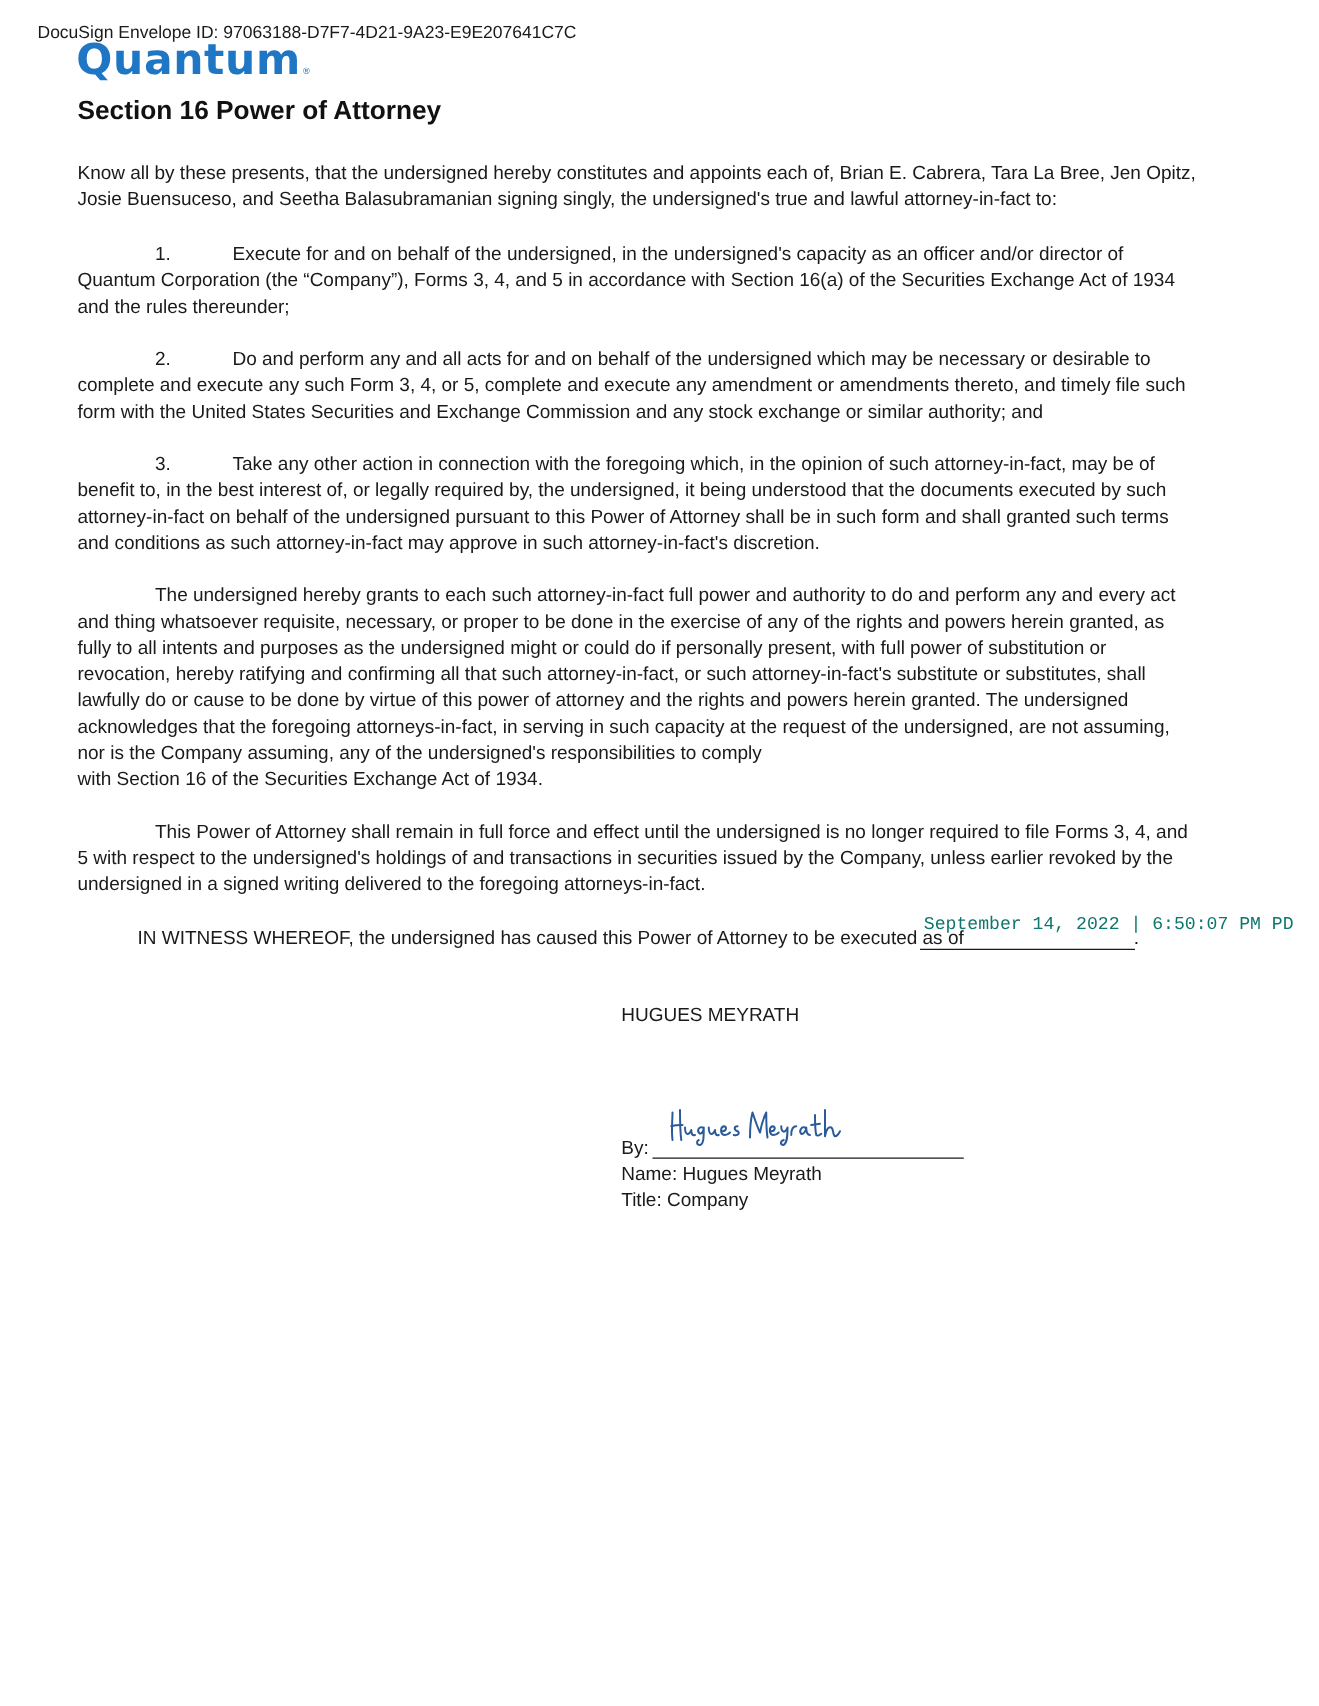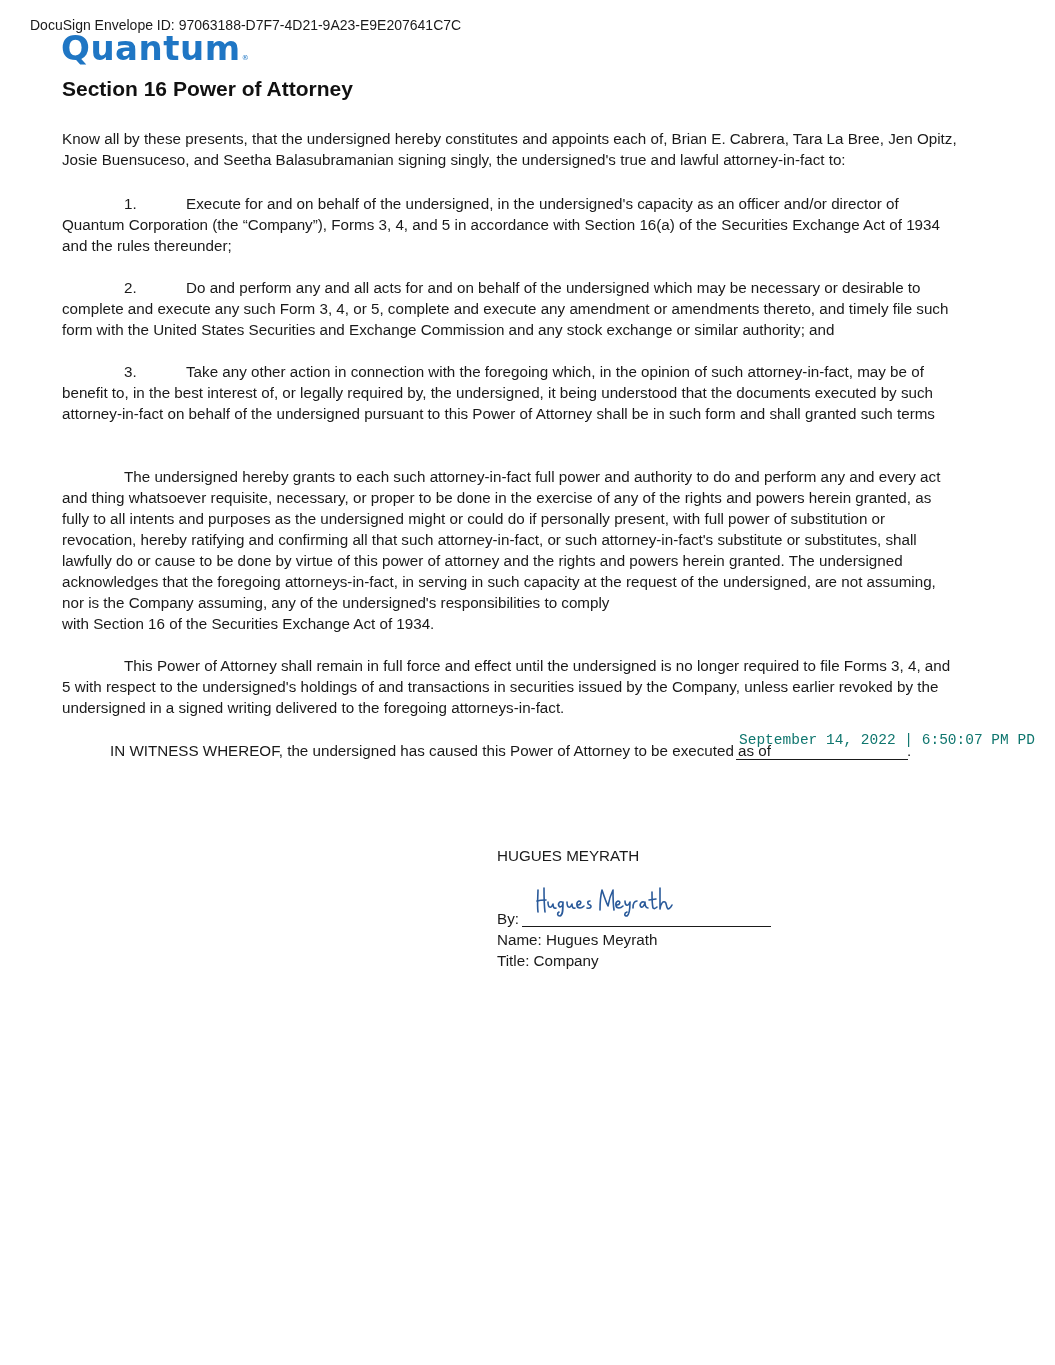--- a/index.html
+++ b/index.html
@@ -117,21 +117,21 @@
     }
     .sig-block {
       position: absolute;
       left: 497px;
       font-family: "Liberation Sans", "DejaVu Sans", sans-serif;
       font-size: 15.2px;
       line-height: 21px;
       color: #1a1a1a;
       white-space: nowrap;
     }
-    #signer-caps { top: 802px; margin-top: 43px; }
+    #signer-caps { top: 802px; }
     #by-line { top: 908px; }
     #name-line { top: 929px; }
     #title-line { top: 950px; }
     .by-rule {
       position: absolute;
       left: 522px;
       top: 926px;
       width: 249px;
       border-bottom: 1px solid #1a1a1a;
     }
@@ -166,20 +166,21 @@
 <div id="p-item2" class="body-text">
   <span class="line"><span class="indent-num">2.</span><span>Do and perform any and all acts for and on behalf of the undersigned which may be necessary or desirable to</span></span>
   <span class="line">complete and execute any such Form 3, 4, or 5, complete and execute any amendment or amendments thereto, and timely file such</span>
   <span class="line">form with the United States Securities and Exchange Commission and any stock exchange or similar authority; and</span>
 </div>
 
 <div id="p-item3" class="body-text">
   <span class="line"><span class="indent-num">3.</span><span>Take any other action in connection with the foregoing which, in the opinion of such attorney-in-fact, may be of</span></span>
   <span class="line">benefit to, in the best interest of, or legally required by, the undersigned, it being understood that the documents executed by such</span>
   <span class="line">attorney-in-fact on behalf of the undersigned pursuant to this Power of Attorney shall be in such form and shall granted such terms</span>
+  <span class="line">and conditions as such attorney-in-fact may approve in such attorney-in-fact's discretion.</span>
 </div>
 
 <div id="p-grant" class="body-text">
   <span class="line indent-first">The undersigned hereby grants to each such attorney-in-fact full power and authority to do and perform any and every act</span>
   <span class="line">and thing whatsoever requisite, necessary, or proper to be done in the exercise of any of the rights and powers herein granted, as</span>
   <span class="line">fully to all intents and purposes as the undersigned might or could do if personally present, with full power of substitution or</span>
   <span class="line">revocation, hereby ratifying and confirming all that such attorney-in-fact, or such attorney-in-fact's substitute or substitutes, shall</span>
   <span class="line">lawfully do or cause to be done by virtue of this power of attorney and the rights and powers herein granted.  The undersigned</span>
   <span class="line">acknowledges that the foregoing attorneys-in-fact, in serving in such capacity at the request of the undersigned, are not assuming,</span>
   <span class="line">nor is the Company assuming, any of the undersigned's responsibilities to comply</span>

